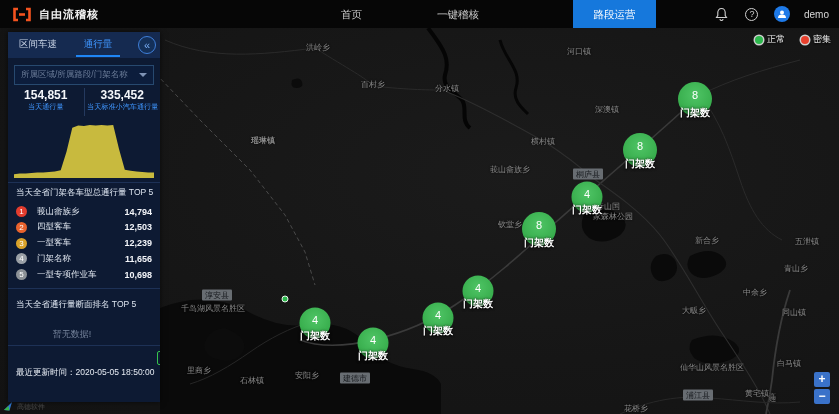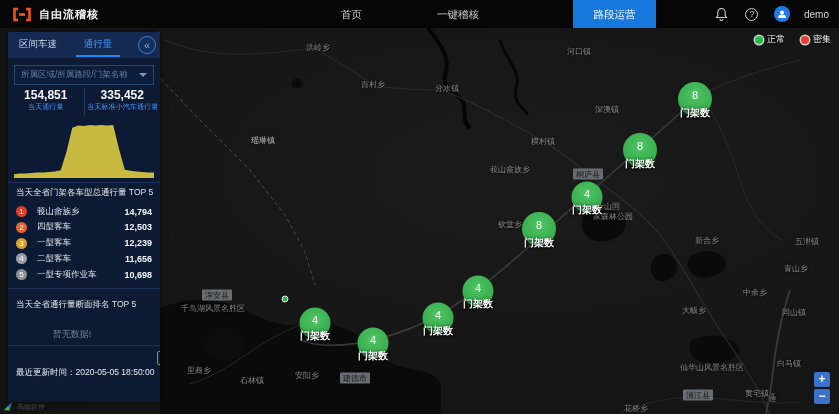--- a/index.html
+++ b/index.html
@@ -318,21 +318,21 @@
           <span class="row-label">四型客车</span>
           <span class="row-value">12,503</span>
         </div>
         <div class="top5-row" style="top: 203.6px;">
           <span class="rank-badge" style="background:#d9a22a">3</span>
           <span class="row-label">一型客车</span>
           <span class="row-value">12,239</span>
         </div>
         <div class="top5-row" style="top: 219.4px;">
           <span class="rank-badge" style="background:#9aa0a6">4</span>
-          <span class="row-label">二型客车</span>
+          <span class="row-label">门架名称</span>
           <span class="row-value">11,656</span>
         </div>
         <div class="top5-row" style="top: 235.2px;">
           <span class="rank-badge" style="background:#8c9196">5</span>
           <span class="row-label">一型专项作业车</span>
           <span class="row-value">10,698</span>
         </div>
       </div>
 
     <div class="divider" style="top:256px"></div>

